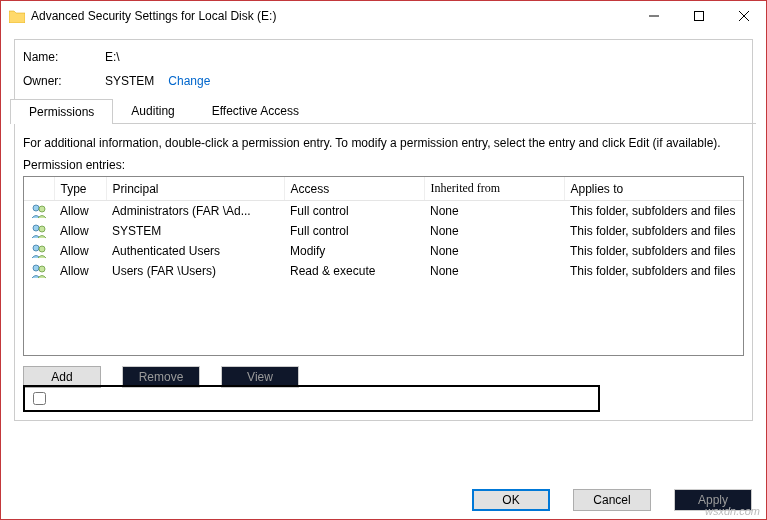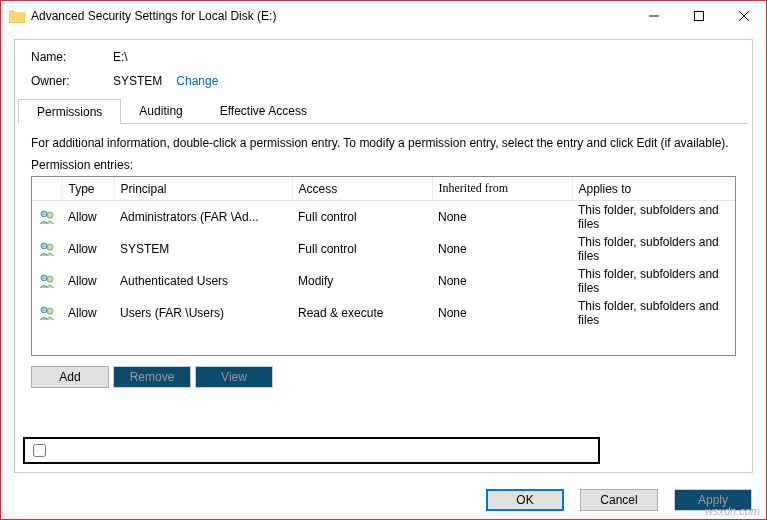--- a/index.html
+++ b/index.html
@@ -5,21 +5,21 @@
     * { box-sizing: border-box; font-family: "Segoe UI", Tahoma, sans-serif; font-size: 12px; }
     body { margin: 0; background: #fff; width: 767px; height: 520px; border: 1px solid #c3383b; overflow: hidden; position: relative; }
     
     .titlebar { height: 30px; display: flex; align-items: center; padding: 0 0 0 8px; }
     .titlebar .folder-icon { width: 16px; height: 14px; display: inline-block; margin-right: 6px; }
     .titlebar .title { flex: 1; color: #000; }
     .win-btns { display: flex; }
     .win-btn { width: 45px; height: 28px; display: flex; align-items: center; justify-content: center; color: #000; }
     .win-btn svg { width: 10px; height: 10px; }
     
-    .panel { border: 1px solid #ccc; margin: 8px 13px 10px 13px; background: #fff; height: 434px; position: relative; padding: 10px 16px; }
+    .panel { border: 1px solid #ccc; margin: 8px 13px 10px 13px; background: #fff; height: 382px; position: relative; padding: 10px 8px; }
     
     .field-row { display: flex; align-items: center; margin-bottom: 10px; }
     .field-label { width: 82px; color: #000; }
     .field-value { color: #000; }
     .link { color: #0066cc; cursor: pointer; margin-left: 14px; }
     
     .tabs { display: flex; border-bottom: 1px solid #ccc; margin-top: 4px; margin-left:-12px; margin-right:-12px; padding-left:0; }
     .tab { padding: 5px 18px; border: 1px solid transparent; border-bottom: none; background: transparent; color: #000; cursor: pointer; position: relative; margin-left:-1px;text-align:center; }
     .tab.active { border-color: #ccc; background: #fff; top: 1px; }
     .tab:not(.active) { color: #000; }
@@ -27,29 +27,29 @@
     .instructions { margin: 12px 0 8px 0; color: #000; }
     .entries-label { margin-bottom: 4px; color:#000; }
     
     .table-container { border: 1px solid #888; height: 180px; overflow: hidden; }
     .table { width: 100%; border-collapse: collapse; }
     .table th { text-align: left; font-weight: normal; padding: 4px 6px; border-bottom: 1px solid #e5e5e5; background: #fff; }
     .table th + th { border-left: 1px solid #eee; }
     .table td { padding: 2px 6px; vertical-align: middle; }
     .row-icon { width: 18px; height: 16px; display:inline-block; vertical-align:middle; }
     
-    .btn-row { margin-top: 10px; display:flex; gap:4px; }
+    .btn-row { margin-top: 10px; display:flex; gap:21px; }
     .btn { min-width: 78px; height: 22px; border: 1px solid #adadad; background: #e1e1e1; color:#000; display:inline-flex; align-items:center; justify-content:center; cursor:pointer; padding:0 12px; }
-    .btn.disabled { color:#9a9a9a; border-color:#ccc; background:#0c4a6e; }
+    .btn.disabled { color:#9a9a9a; border-color:#ccc; background:#0f172a; }
     .btn.default { border: 1px solid #0078d7; box-shadow: inset 0 0 0 1px #0078d7; }
     
     .checkbox-row { position:absolute; left:8px; bottom:8px; border: 2px solid #000; padding: 5px 8px; display:flex; align-items:center; width: calc(100% - 160px); }
     .checkbox-row input { margin:0 6px 0 0; width:13px; height:13px; }
     
-    .footer-btns { position:absolute; bottom: 8px; right:14px; display:flex; gap:16px; }
+    .footer-btns { position:absolute; bottom: 8px; right:14px; display:flex; gap:23px; }
     
     .watermark { position:absolute; right:6px; bottom:2px; color:#bbb; font-size:11px; font-style:italic; }
     
     
     .col-icon { width:26px; }
     .col-type { width:52px; }
     .col-principal { width:178px; }
     .col-access { width:140px; }
     .col-inherited { width:140px;font-family:Liberation Serif, serif; }
   </style>

